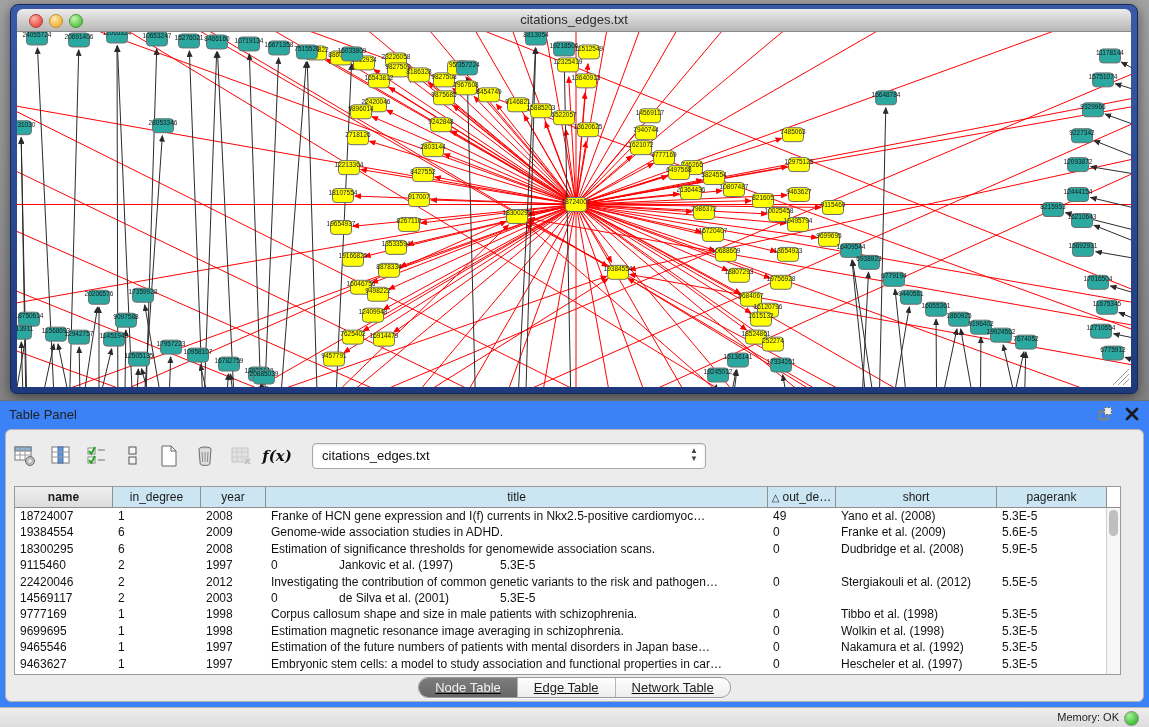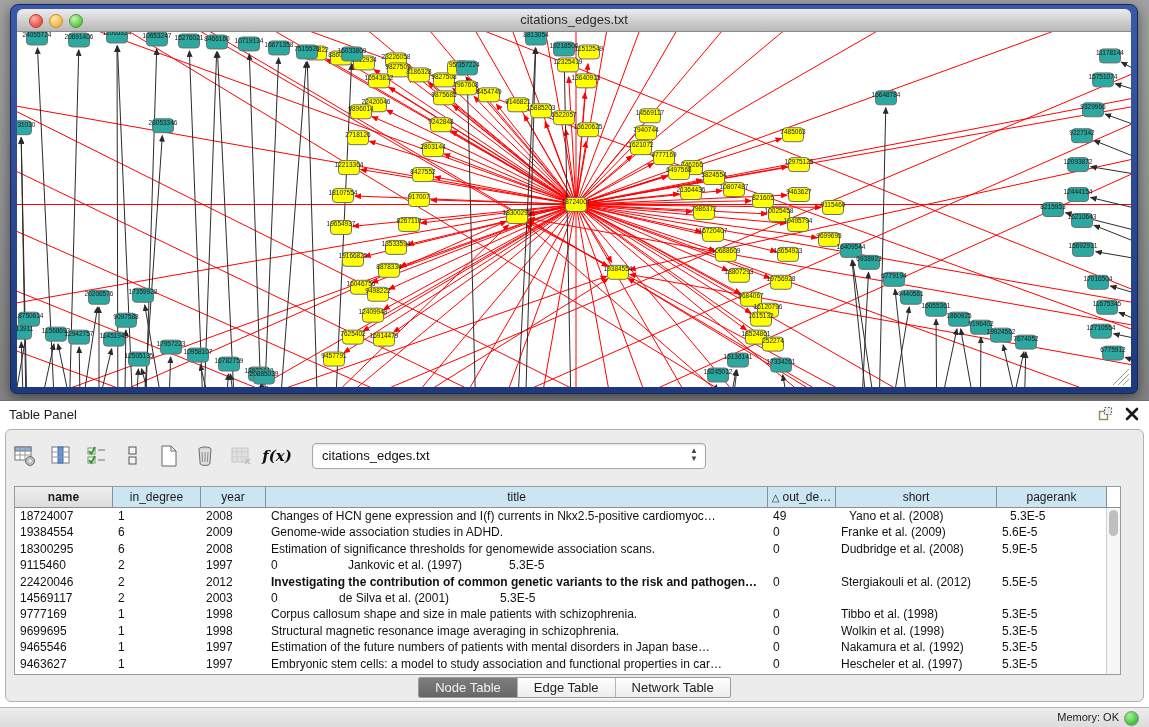--- a/index.html
+++ b/index.html
@@ -16,21 +16,21 @@
   .wtitle{position:absolute;left:0;right:0;top:3px;text-align:center;
     font-size:13px;color:#2b2b2b;}
   .light{position:absolute;top:5px;width:12px;height:12px;border-radius:50%;}
   .light.red{left:12px;background:radial-gradient(circle at 35% 30%,#ffb3a8,#ec6053 60%,#c9443c);border:1px solid #b43c32;}
   .light.yellow{left:32px;background:radial-gradient(circle at 35% 30%,#ffe9b0,#f5bd4f 60%,#d99d32);border:1px solid #c3922f;}
   .light.green{left:52px;background:radial-gradient(circle at 35% 30%,#c9f5b2,#69cf54 60%,#4ba43c);border:1px solid #48973a;}
   .canvas{position:absolute;left:6px;top:27px;right:6px;bottom:6px;background:#fff;overflow:hidden;}
   .canvas svg{display:block;width:100%;height:100%;}
   
   #table-panel{position:absolute;left:0;top:400px;width:1149px;height:307px;
-    background:#ffffff;border-top:1px solid #6f6f6f;}
+    background:#3b82f6;border-top:1px solid #6f6f6f;}
   .panel-header{position:absolute;left:0;top:0;right:0;height:27px;}
   .panel-title{position:absolute;left:9px;top:6px;font-size:13px;color:#222;}
   .panel-hicons{position:absolute;right:10px;top:5px;display:flex;gap:12px;align-items:center;}
   .panel-body{position:absolute;left:5px;top:28px;width:1137px;height:271px;
     background:#ececec;border:1px solid #b2b2b2;border-radius:6px;}
   .toolbar{position:absolute;left:6px;top:10px;height:32px;display:flex;align-items:center;gap:10px;}
   .tool{width:26px;height:26px;display:flex;align-items:center;justify-content:center;}
   .fx{font-family:"DejaVu Serif",serif;font-style:italic;font-size:15px;color:#111;font-weight:bold;}
   .combo{position:relative;margin-left:12px;width:392px;height:24px;background:#fff;
     border:1px solid #a8a8a8;border-radius:4px;box-shadow:inset 0 1px 2px rgba(0,0,0,.12);}
@@ -44,22 +44,22 @@
     background:#cbe5f2;border-right:1px solid #8e8e8e;overflow:hidden;white-space:nowrap;}
   .th.first{background:linear-gradient(#efefef,#dcdcdc);}
   .trow{display:flex;height:16.4px;}
   .td{box-sizing:border-box;padding:1px 0 0 5px;font-size:12px;color:#111;overflow:hidden;
     white-space:nowrap;text-overflow:clip;}
   .vscroll{position:absolute;right:0;top:21px;bottom:0;width:13px;background:#f6f6f6;border-left:1px solid #cfcfcf;}
   .vthumb{position:absolute;left:2px;top:2px;width:9px;height:26px;border-radius:5px;background:#bfbfbf;}
   .sortglyph{font-size:10px;margin-right:3px;color:#123;}
   
   #tabs{position:absolute;left:0;right:0;top:247px;display:flex;justify-content:center;}
-  .tabgroup{display:flex;border:1px solid #9b9b9b;border-radius:2px;overflow:hidden;
-    background:linear-gradient(#fefefe,#ededed);box-shadow:0 1px 0 rgba(255,255,255,.7);}
+  .tabgroup{display:flex;border:1px solid #9b9b9b;border-radius:10px;overflow:hidden;
+    background:linear-gradient(#fefefe,#ededed);box-shadow:0 1px 0 rgba(255,255,255,.7);text-decoration:underline;}
   .tab{padding:2px 16px;font-size:13px;color:#222;border-right:1px solid #b5b5b5;cursor:default;}
   .tab:last-child{border-right:none;}
   .tab.selected{background:linear-gradient(#7d7d7d,#676767);color:#f2f2f2;}
   
   #status-bar{position:absolute;left:0;top:707px;width:1149px;height:20px;
     background:linear-gradient(#ededed,#dcdcdc);border-top:1px solid #b5b5b5;}
   .mem-label{position:absolute;right:30px;top:3px;font-size:11px;color:#222;}
   .mem-dot{position:absolute;right:10px;top:3px;width:13px;height:13px;border-radius:50%;
     background:radial-gradient(circle at 35% 30%,#a8f09a,#46c43c 65%,#2f9e2c);border:1px solid #8a8a8a;}
 </style>
@@ -877,23 +877,23 @@
           <div class="th" style="width: 502px;">title</div>
           <div class="th" style="width: 68px;"><span class="sortglyph">△</span>out_de…</div>
           <div class="th" style="width: 161px;">short</div>
           <div class="th" style="width: 110px;">pagerank</div>
         </div>
       <div id="tbody">
           <div class="trow">
             <div class="td" style="width: 98px;">18724007</div>
             <div class="td" style="width: 88px;">1</div>
             <div class="td" style="width: 65px;">2008</div>
-            <div class="td" style="width: 502px;">Changes of HCN gene expression and I(f) currents in Nkx2.5-positive cardiomyoc…</div>
+            <div class="td" style="width: 502px;">Franke of HCN gene expression and I(f) currents in Nkx2.5-positive cardiomyoc…</div>
             <div class="td" style="width: 68px;">49</div>
-            <div class="td" style="width: 161px; margin-left: 8px;">Yano et al. (2008)</div>
+            <div class="td" style="width: 161px;">Yano et al. (2008)</div>
             <div class="td" style="width: 110px;">5.3E-5</div>
           </div>
           <div class="trow">
             <div class="td" style="width: 98px;">19384554</div>
             <div class="td" style="width: 88px;">6</div>
             <div class="td" style="width: 65px;">2009</div>
             <div class="td" style="width: 502px;">Genome-wide association studies in ADHD.</div>
             <div class="td" style="width: 68px;">0</div>
             <div class="td" style="width: 161px;">Franke et al. (2009)</div>
             <div class="td" style="width: 110px;">5.6E-5</div>
@@ -905,28 +905,28 @@
             <div class="td" style="width: 502px;">Estimation of significance thresholds for genomewide association scans.</div>
             <div class="td" style="width: 68px;">0</div>
             <div class="td" style="width: 161px;">Dudbridge et al. (2008)</div>
             <div class="td" style="width: 110px;">5.9E-5</div>
           </div>
           <div class="trow">
             <div class="td" style="width: 98px;">9115460</div>
             <div class="td" style="width: 88px;">2</div>
             <div class="td" style="width: 65px;">1997</div>
             <div class="td" style="width: 68px;">0</div>
-            <div class="td" style="width: 161px; margin-left: 9px;">Jankovic et al. (1997)</div>
+            <div class="td" style="width: 161px;">Jankovic et al. (1997)</div>
             <div class="td" style="width: 110px;">5.3E-5</div>
           </div>
           <div class="trow">
             <div class="td" style="width: 98px;">22420046</div>
             <div class="td" style="width: 88px;">2</div>
             <div class="td" style="width: 65px;">2012</div>
-            <div class="td" style="width: 502px; font-weight: bold;">Investigating the contribution of common genetic variants to the risk and pathogen…</div>
+            <div class="td" style="width: 502px;">Investigating the contribution of common genetic variants to the risk and pathogen…</div>
             <div class="td" style="width: 68px;">0</div>
             <div class="td" style="width: 161px;">Stergiakouli et al. (2012)</div>
             <div class="td" style="width: 110px;">5.5E-5</div>
           </div>
           <div class="trow">
             <div class="td" style="width: 98px;">14569117</div>
             <div class="td" style="width: 88px;">2</div>
             <div class="td" style="width: 65px;">2003</div>
             <div class="td" style="width: 68px;">0</div>
             <div class="td" style="width: 161px;">de Silva et al. (2001)</div>
@@ -938,21 +938,21 @@
             <div class="td" style="width: 65px;">1998</div>
             <div class="td" style="width: 502px;">Corpus callosum shape and size in male patients with schizophrenia.</div>
             <div class="td" style="width: 68px;">0</div>
             <div class="td" style="width: 161px;">Tibbo et al. (1998)</div>
             <div class="td" style="width: 110px;">5.3E-5</div>
           </div>
           <div class="trow">
             <div class="td" style="width: 98px;">9699695</div>
             <div class="td" style="width: 88px;">1</div>
             <div class="td" style="width: 65px;">1998</div>
-            <div class="td" style="width: 502px;">Structural magnetic resonance image averaging in schizophrenia.</div>
+            <div class="td" style="width: 502px;">Estimation magnetic resonance image averaging in schizophrenia.</div>
             <div class="td" style="width: 68px;">0</div>
             <div class="td" style="width: 161px;">Wolkin et al. (1998)</div>
             <div class="td" style="width: 110px;">5.3E-5</div>
           </div>
           <div class="trow">
             <div class="td" style="width: 98px;">9465546</div>
             <div class="td" style="width: 88px;">1</div>
             <div class="td" style="width: 65px;">1997</div>
             <div class="td" style="width: 502px;">Estimation of the future numbers of patients with mental disorders in Japan base…</div>
             <div class="td" style="width: 68px;">0</div>

